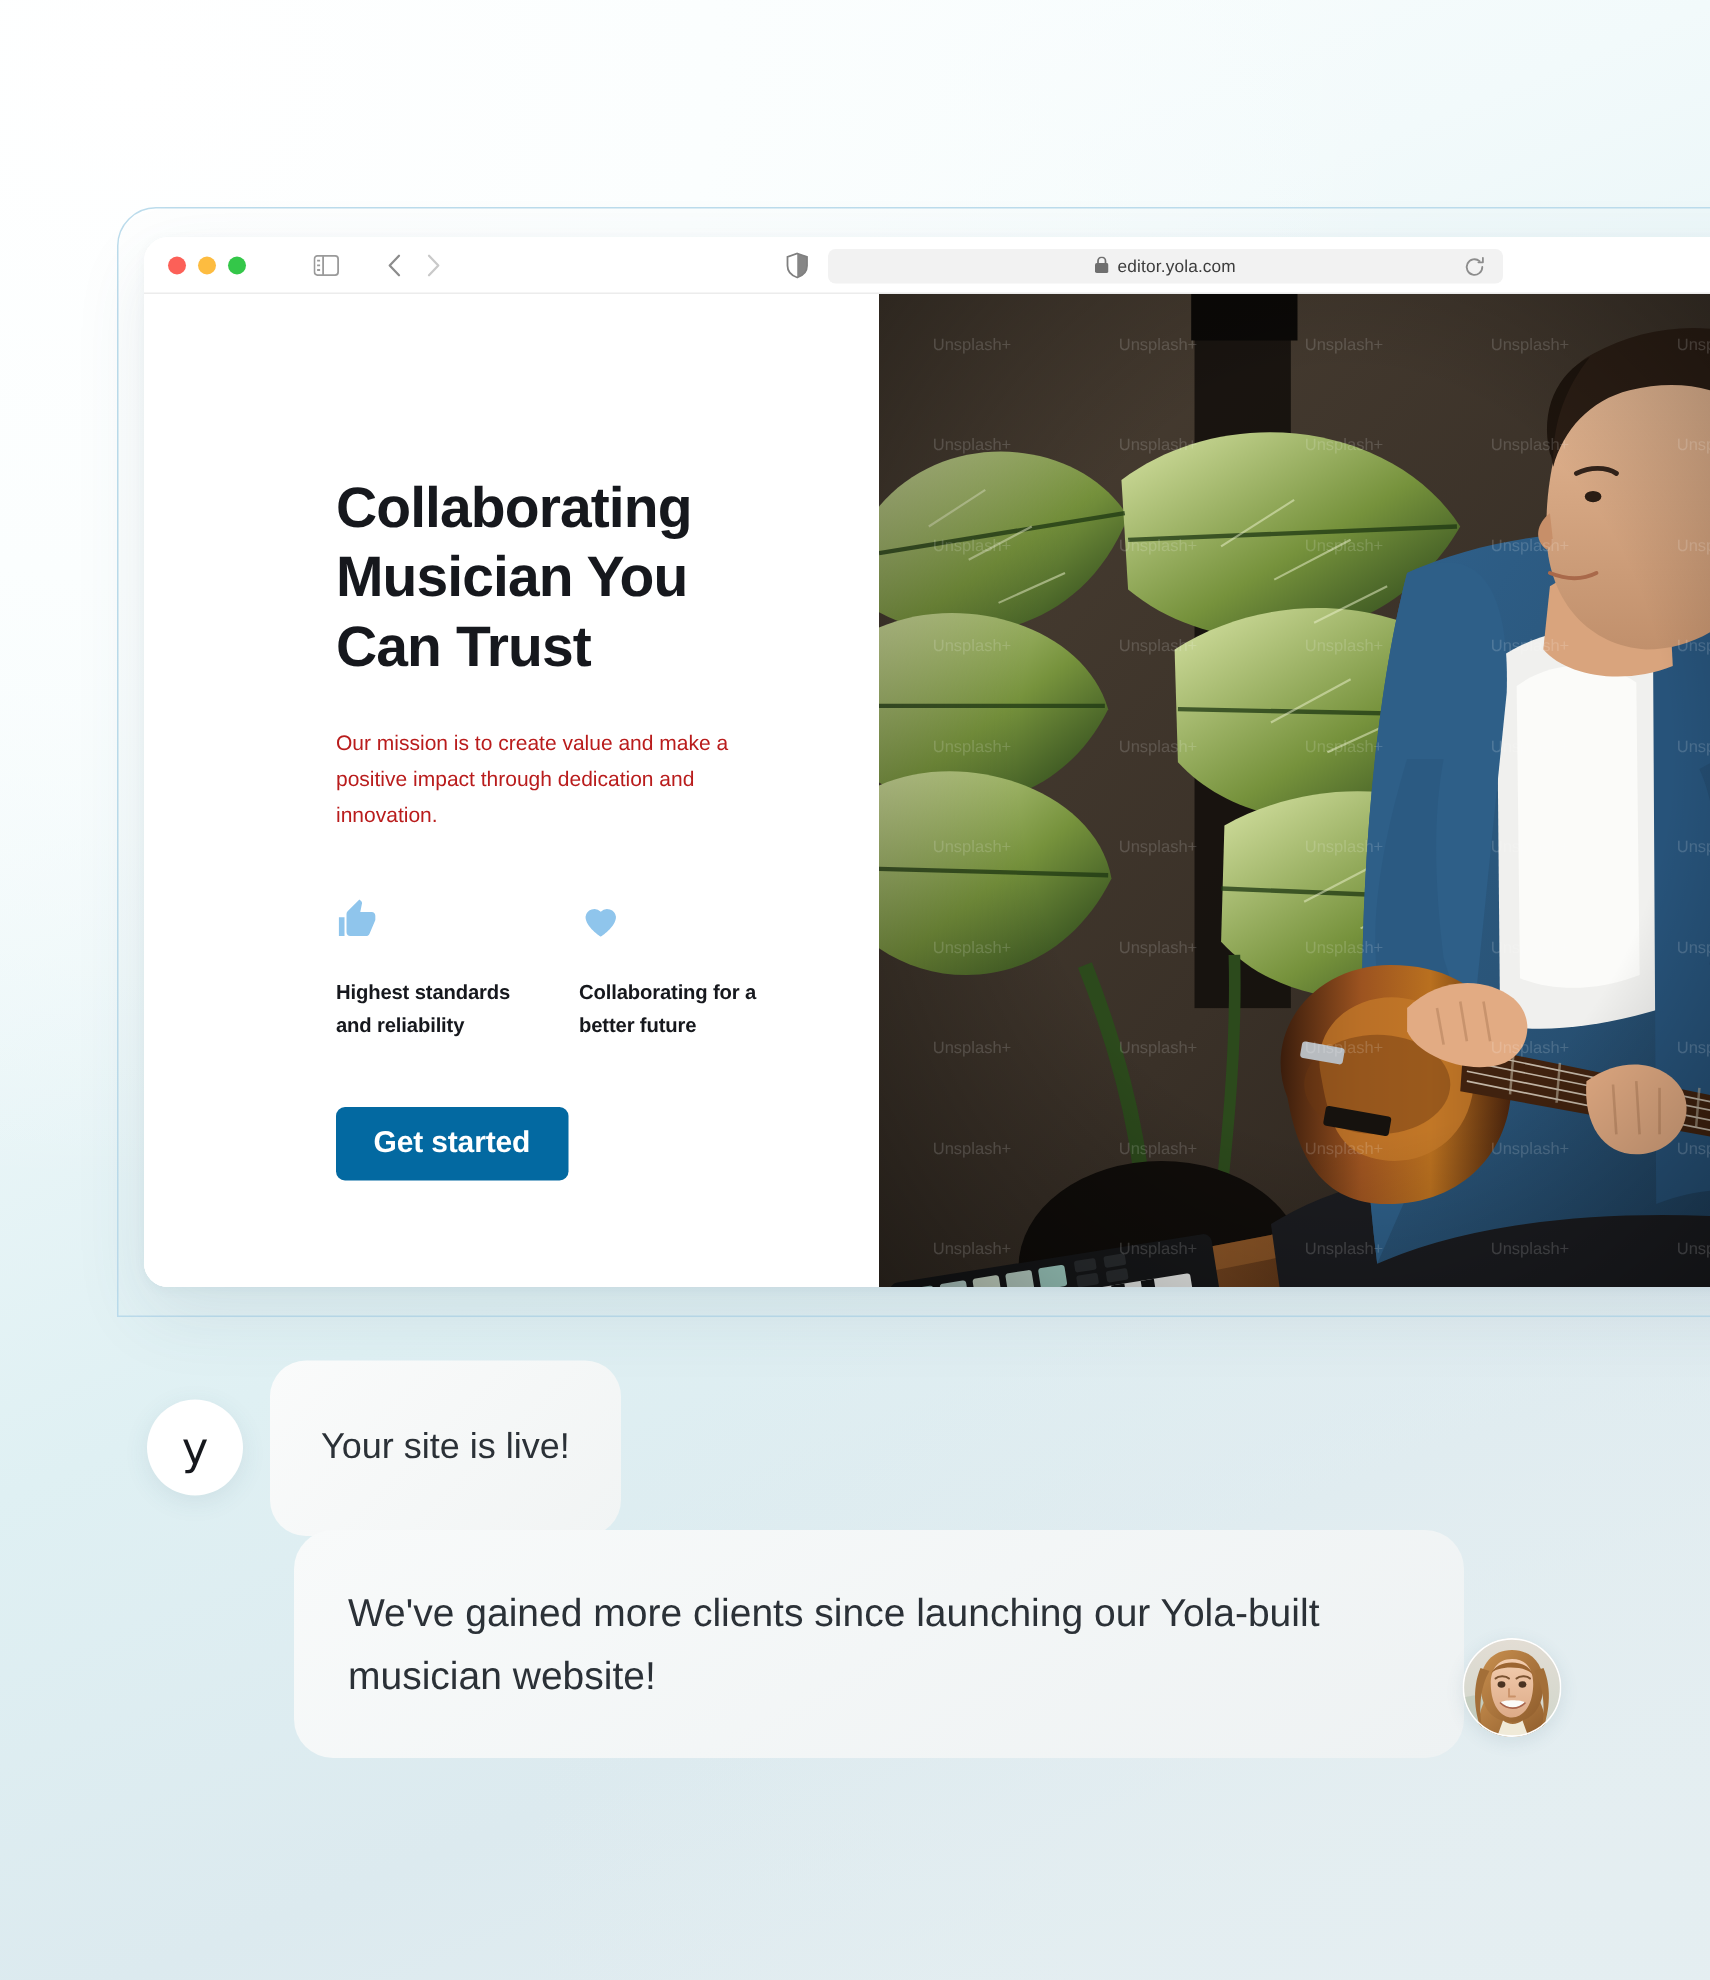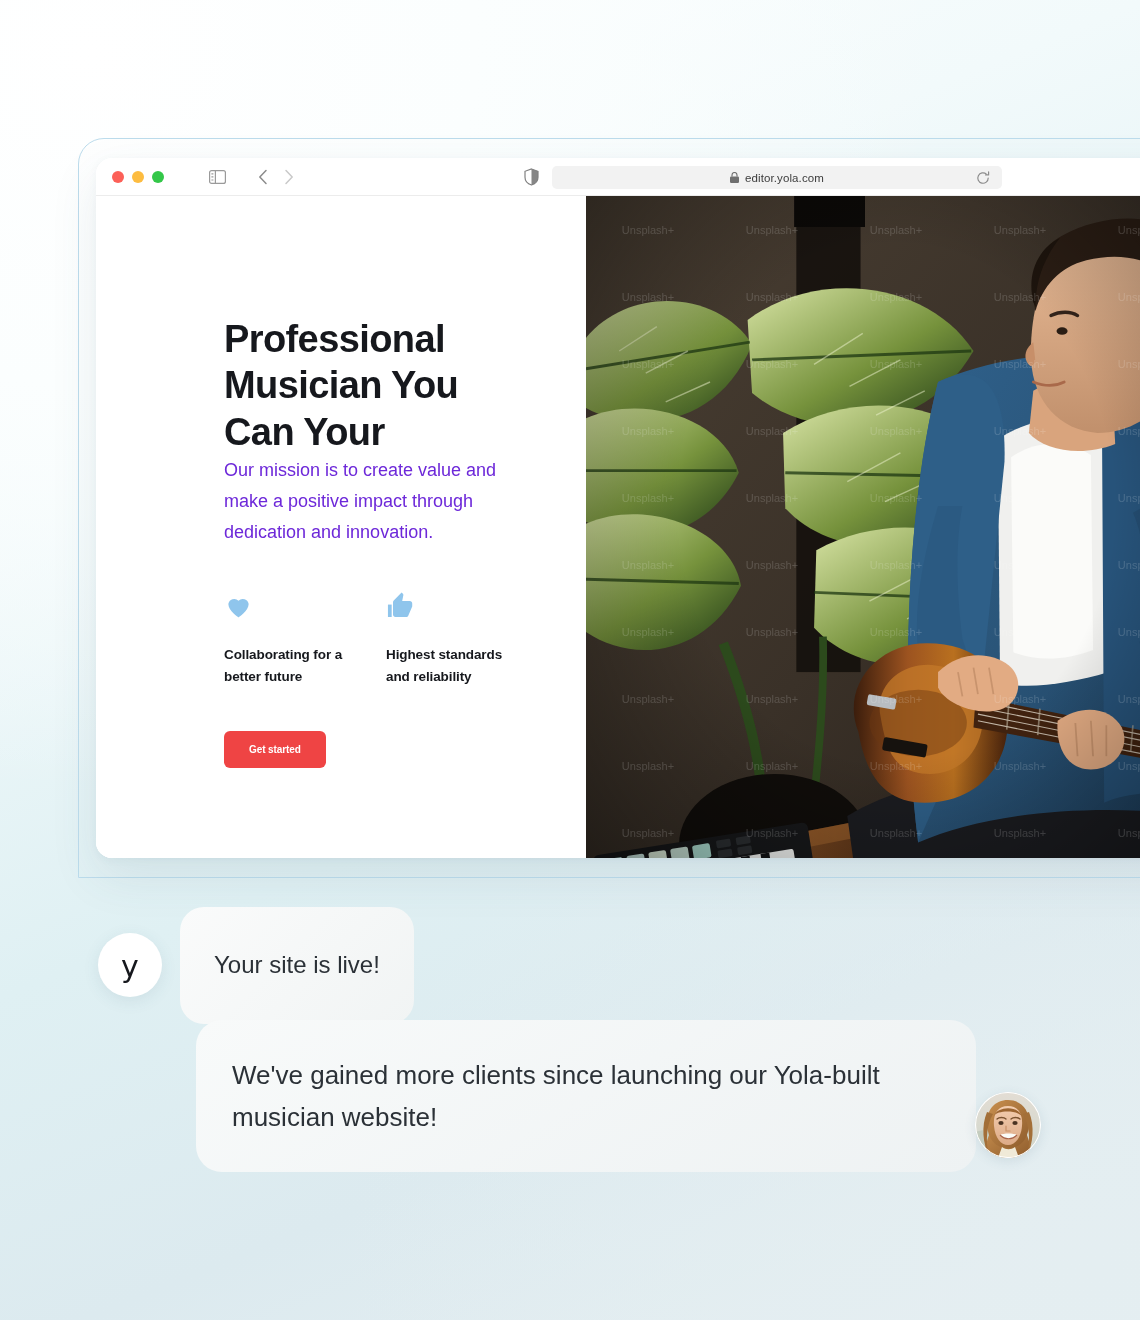--- a/index.html
+++ b/index.html
@@ -105,45 +105,46 @@
   #hero-heading {
     font-size: 38px;
     line-height: 1.22;
     font-weight: 700;
     color: #16181d;
     letter-spacing: -.6px;
     max-width: 270px;
   }
 
   #hero-paragraph {
-    font-size: 18px;
+    margin-top: 28px;
+    font-size: 14px;
     line-height: 1.72;
-    color: #6d28d9;
+    color: #b91c1c;
     max-width: 280px;
   }
 
   #features { display: flex; margin-top: 44px; gap: 36px; }
   .feature { width: 126px; }
   .feature-icon { color: #8fc5ec; display: block; height: 30px; }
   .feature-label {
     margin-top: 22px;
     font-size: 13.5px;
     line-height: 1.62;
     font-weight: 700;
     color: #16181d;
     letter-spacing: -.1px;
   }
 
   #cta-button {
     display: inline-block;
     margin-top: 43px;
     padding: 13px 25px;
-    background: #ef4444;
+    background: #0369a1;
     color: #ffffff;
-    font-size: 10px;
+    font-size: 20px;
     font-weight: 700;
     border: none;
     border-radius: 6px;
     cursor: pointer;
     letter-spacing: -.1px;
   }
 
   
   #hero-photo {
     flex: 1 1 auto;
@@ -281,43 +282,43 @@
             <polyline points="12.6,0.9 12.6,3.9 9.6,3.9" stroke-linejoin="round"></polyline>
           </svg>
         </span>
       </div>
     </div>
 
     <div id="page-content">
 
       <div id="hero-left">
 
-        <h1 id="hero-heading">Professional Musician You Can Your</h1>
+        <h1 id="hero-heading">Collaborating Musician You Can Trust</h1>
 
         <p id="hero-paragraph">Our mission is to create value and make a positive impact through dedication and innovation.</p>
 
         <div id="features">
-
-          <div class="feature">
-            <span class="feature-icon">
-              <svg width="29" height="29" viewBox="0 0 24 24" fill="currentColor">
-                <path d="M12 21s-8.4-5.3-8.4-11A4.9 4.9 0 0 1 12 7.3 4.9 4.9 0 0 1 20.4 10c0 5.7-8.4 11-8.4 11z"></path>
-              </svg>
-            </span>
-            <div class="feature-label">Collaborating for a better future</div>
-          </div>
 
           <div class="feature">
             <span class="feature-icon">
               <svg width="29" height="29" viewBox="0 0 24 24" fill="currentColor">
                 <path d="M1.6 10.4h3.1v10.3H1.6z"></path>
                 <path d="M6.6 20.7h9.9c.9 0 1.7-.5 2-1.3l3.1-7.2c.1-.2.1-.5.1-.7v-2c0-1.1-.9-2-2-2h-6.3l.9-4.6.1-.3c0-.4-.2-.8-.4-1.1l-1.1-1-6.5 6.6c-.4.4-.6.9-.6 1.4v10.1c0 1.2.9 2.1 2 2.1h-1.2z"></path>
               </svg>
             </span>
             <div class="feature-label">Highest standards and reliability</div>
+          </div>
+
+          <div class="feature">
+            <span class="feature-icon">
+              <svg width="29" height="29" viewBox="0 0 24 24" fill="currentColor">
+                <path d="M12 21s-8.4-5.3-8.4-11A4.9 4.9 0 0 1 12 7.3 4.9 4.9 0 0 1 20.4 10c0 5.7-8.4 11-8.4 11z"></path>
+              </svg>
+            </span>
+            <div class="feature-label">Collaborating for a better future</div>
           </div>
 
         </div>
 
         <button id="cta-button">Get started</button>
       </div>
 
       <div id="hero-photo">
         <svg id="photo-art" viewBox="0 0 560 662" preserveAspectRatio="xMidYMid slice">
           <defs>

